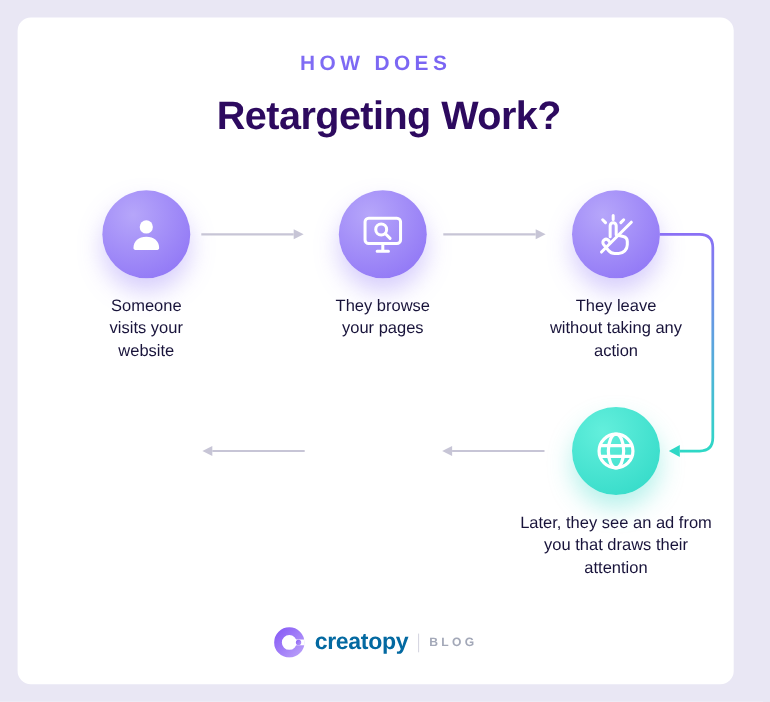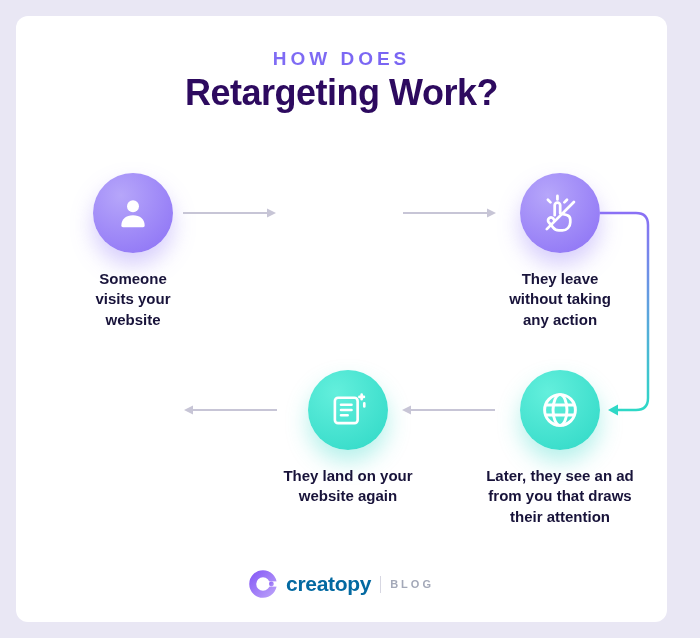--- a/index.html
+++ b/index.html
@@ -19,21 +19,21 @@
   .kicker {
     position: absolute; top: 32px; left: 0; width: 100%;
     text-align: center;
     font-size: 19px; font-weight: 800; letter-spacing: 4px;
     background: linear-gradient(90deg, #8b7bf7, #6d55f0);
     -webkit-background-clip: text; background-clip: text;
     color: transparent; -webkit-text-fill-color: transparent;
   }
   .title {
     position: absolute; top: 56px; left: 0; width: 100%;
-    margin: 0; text-align: center;
+    margin: 12px; text-align: center;
     font-size: 36px; font-weight: 800; letter-spacing: -0.5px;
     color: #2d0a5f;
   }
   .step { position: absolute; width: 200px; text-align: center; }
   .s1 { left: 17px;  top: 157px; }
   .s2 { left: 232px; top: 157px; }
   .s3 { left: 444px; top: 157px; }
   .s4 { left: 444px; top: 354px; }
   .s5 { left: 232px; top: 354px; }
   .s6 { left: 17px;  top: 354px; }
@@ -49,21 +49,21 @@
   .teal {
     background: radial-gradient(circle at 35% 28%, #63efdc, #2ed8c6);
     box-shadow: 0 12px 22px rgba(46, 216, 198, 0.35);
   }
   .green {
     background: linear-gradient(120deg, #97e645, #2fd9c9 75%);
     box-shadow: 0 12px 22px rgba(86, 224, 160, 0.35);
   }
   .label {
     margin: 16px auto 0;
-    font-size: 15px; font-weight: 700; line-height: 1.35;
+    font-size: 15px; font-weight: 400; line-height: 1.35;
     color: #18133a;
   }
   .w1 { max-width: 100px; }
   .w2 { max-width: 115px; }
   .w3 { max-width: 122px; }
   .w4 { max-width: 178px; }
   .w5 { max-width: 158px; }
   .w6 { max-width: 128px; }
   .arrow, .connector { position: absolute; }
   .footer {
@@ -85,20 +85,31 @@
   <div class="step s1">
     <div class="circle purple">
       <svg width="40" height="40" viewBox="0 0 24 24">
         <circle cx="12" cy="8" r="3.6" fill="#fff"></circle>
         <path d="M12 13.4c-4.2 0-7 2.4-7 6.1 0 .6.4 1 1 1h12c.6 0 1-.4 1-1 0-3.7-2.8-6.1-7-6.1z" fill="#fff"></path>
       </svg>
     </div>
     <div class="label w1">Someone visits your website</div>
   </div>
 
+  <div class="step s2">
+    <div class="circle purple">
+      <svg width="44" height="44" viewBox="0 0 24 24" fill="none" stroke="#fff" stroke-width="1.5" stroke-linecap="round" stroke-linejoin="round">
+        <rect x="3.2" y="4" width="17.6" height="12.6" rx="1.8"></rect>
+        <path d="M9.2 20.4h5.6M12 16.6v3.8"></path>
+        <circle cx="11.2" cy="9.6" r="2.7"></circle>
+        <path d="M13.2 11.6l2.4 2.4"></path>
+      </svg>
+    </div>
+    <div class="label w2">They browse your pages</div>
+  </div>
 
   <div class="step s4">
     <div class="circle teal">
       <svg width="44" height="44" viewBox="0 0 24 24" fill="none" stroke="#fff" stroke-width="1.6">
         <circle cx="12" cy="12" r="8.4"></circle>
         <ellipse cx="12" cy="12" rx="3.8" ry="8.4"></ellipse>
         <path d="M4.1 9.3h15.8M4.1 14.7h15.8"></path>
       </svg>
     </div>
     <div class="label w4">Later, they see an ad from you that draws their attention</div>
@@ -108,30 +119,20 @@
     <div class="circle purple">
       <svg width="44" height="44" viewBox="0 0 24 24" fill="none" stroke="#fff" stroke-width="1.5" stroke-linecap="round" stroke-linejoin="round">
         <path d="M6.8 6.2 5.4 4.8M10.6 4.6V2.7M14.4 6.2l1.4-1.4"></path>
         <path d="M9.1 13.2V7.8a1.5 1.5 0 0 1 3 0v4.4l3.5.9a2.6 2.6 0 0 1 2 2.5v1.6a4.3 4.3 0 0 1-4.3 4.3h-1.9a4 4 0 0 1-3.1-1.5l-2.5-3c-.5-.7-.4-1.7.3-2.2a1.7 1.7 0 0 1 2.2.2l.8 1.2"></path>
         <path d="M4.8 20.8 19.6 6"></path>
       </svg>
     </div>
     <div class="label w3">They leave without taking any action</div>
   </div>
 
-  <div class="step s5">
-    <div class="circle teal">
-      <svg width="42" height="42" viewBox="0 0 24 24" fill="none" stroke="#fff" stroke-width="1.5" stroke-linecap="round">
-        <rect x="4.5" y="5" width="13" height="14.5" rx="1.8"></rect>
-        <path d="M8 9h6M8 12h6M8 15h3.8"></path>
-        <path d="M19.8 3.2v2.6M18.5 4.5h2.6M21.3 8.2v1.8"></path>
-      </svg>
-    </div>
-    <div class="label w5">They land on your website again</div>
-  </div>
 
 
   <svg class="arrow" style="left:165px; top:191px" width="96" height="12" viewBox="0 0 96 12">
     <line x1="2" y1="6" x2="86" y2="6" stroke="#c7c5d6" stroke-width="2"></line>
     <polygon points="86,1.5 95,6 86,10.5" fill="#c7c5d6"></polygon>
   </svg>
   <svg class="arrow" style="left:385px; top:191px" width="96" height="12" viewBox="0 0 96 12">
     <line x1="2" y1="6" x2="86" y2="6" stroke="#c7c5d6" stroke-width="2"></line>
     <polygon points="86,1.5 95,6 86,10.5" fill="#c7c5d6"></polygon>
   </svg>

